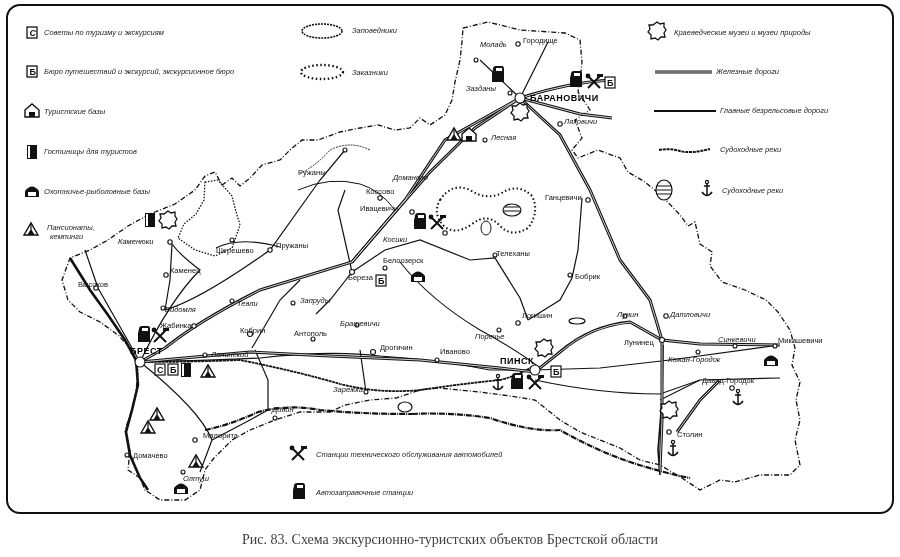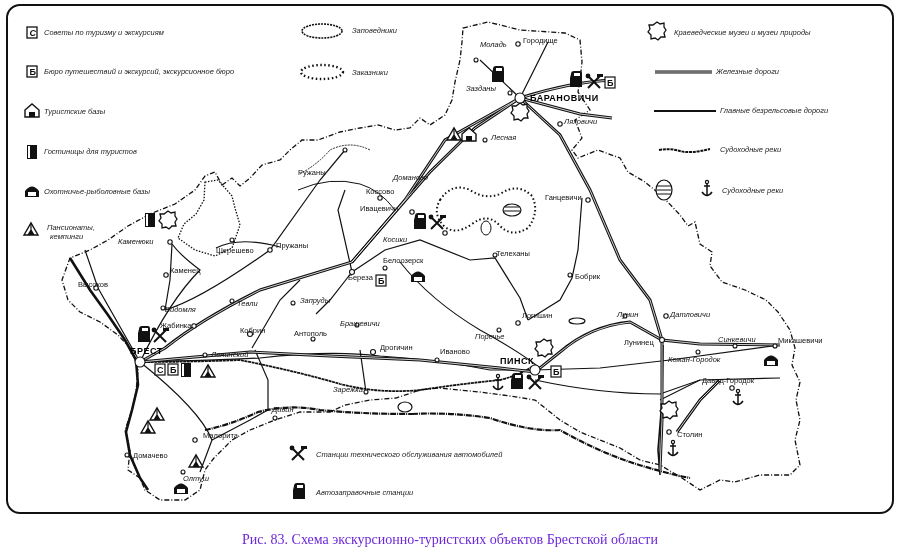--- a/index.html
+++ b/index.html
@@ -6,21 +6,21 @@
   body { width: 900px; height: 557px; position: relative; overflow: hidden;
          font-family: "Liberation Sans", sans-serif; color: #111; }
   #map-frame { position: absolute; left: 6px; top: 4px; width: 888px; height: 510px;
                border: 2px solid #111; border-radius: 14px; box-sizing: border-box; }
   svg#map { position: absolute; left: 0; top: 0; width: 900px; height: 520px; }
   .leg-text { font-family: "Liberation Sans", sans-serif; font-style: italic; font-size: 7.5px; fill: #222; }
   .city { font-family: "Liberation Sans", sans-serif; font-size: 7.5px; fill: #111; font-style: italic; }
   .city-b { font-family: "Liberation Sans", sans-serif; font-size: 9px; fill: #000; font-weight: bold; letter-spacing: 0.5px; }
   .city-r { font-family: "Liberation Sans", sans-serif; font-size: 7.5px; fill: #111; }
   #caption { position: absolute; left: 0; right: 0; top: 532px; text-align: center;
-             font-family: "Liberation Serif", serif; font-size: 14px; color: #6d28d9; }
+             font-family: "Liberation Serif", serif; font-size: 14px; color: #404040; }
 </style>
 </head>
 <body>
 
 <div id="map-frame"></div>
 
 <svg id="map" viewBox="0 0 900 520" xmlns="http://www.w3.org/2000/svg">
   <defs>
     <g id="museum">
       <path d="M0,-9 L3,-7 L7,-8 L7,-4 L9,-1 L7,2 L8,6 L4,6 L1,9 L-2,7 L-6,8 L-6,4 L-9,1 L-7,-2 L-8,-6 L-4,-6 Z" fill="#fff" stroke="#111" stroke-width="1.3"></path>

